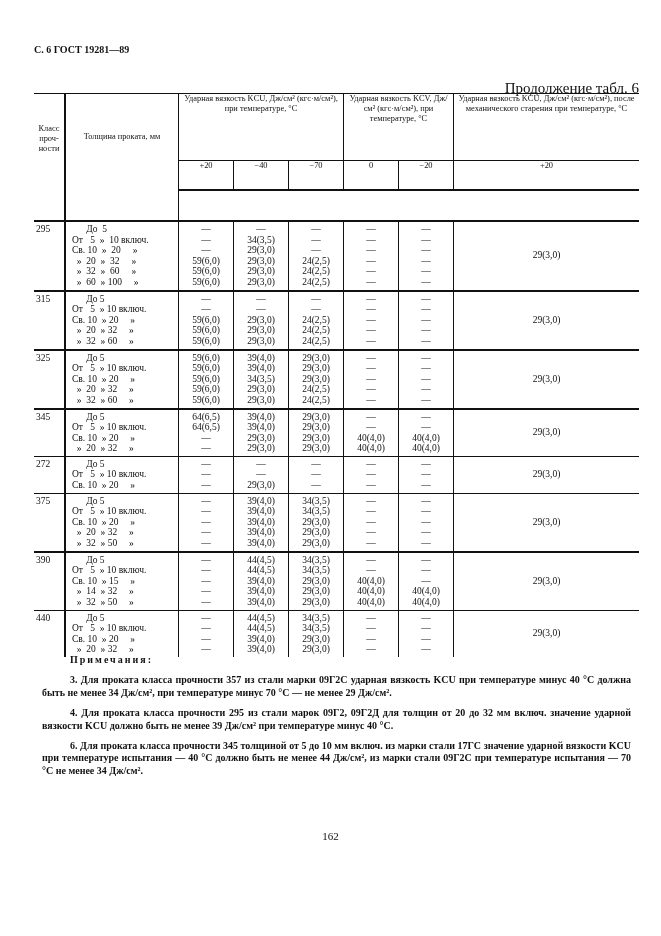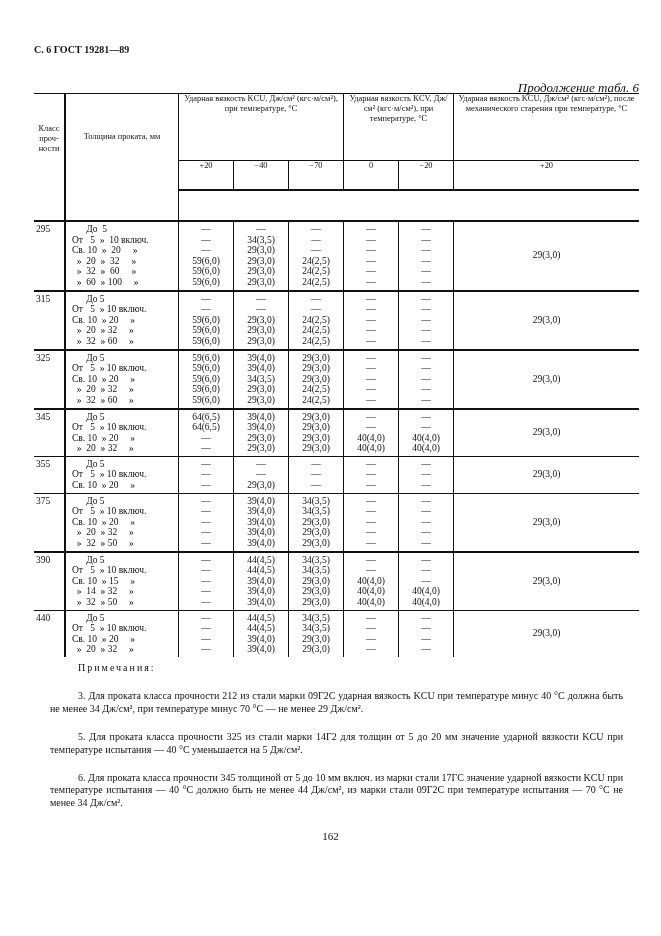--- a/index.html
+++ b/index.html
@@ -1,19 +1,19 @@
 <!DOCTYPE html>
 <html><head>
 <meta charset="utf-8">
 <style>
   html, body { margin: 0; padding: 0; background: #ffffff; }
   body { width: 661px; height: 936px; position: relative; overflow: hidden;
          font-family: "Liberation Serif", "DejaVu Serif", serif; color: #111; }
   .header { position: absolute; left: 34px; top: 44px; font-weight: bold; font-size: 10px; }
-  .continuation { position: absolute; right: 22px; top: 80px; font-style: italic; font-size: 13px; }
+  .continuation { position: absolute; right: 22px; top: 80px; font-size: 15px; }
   table.main { position: absolute; left: 34px; top: 93px; width: 605px; border-collapse: collapse;
                font-size: 9.5px; line-height: 10.6px; }
   table.main td, table.main th { padding: 0; vertical-align: top; font-weight: normal; }
   .hdr th { text-align: center; vertical-align: middle; font-size: 8.4px; line-height: 10px; }
   .h-top { border-top: 1.5px solid #111; }
   .h-klass { width: 30px; border-right: 2.5px solid #111; border-bottom: 1.5px solid #111; height: 96px; padding-top: 30px !important; vertical-align: top !important; }
   .h-thick { width: 112px; border-right: 1.5px solid #111; border-bottom: 1.5px solid #111; padding-top: 38px !important; vertical-align: top !important; }
   .h-grp { border-right: 1.5px solid #111; border-bottom: 1px solid #111; height: 52px; margin-left: 18px; }
   .h-grp-last { border-bottom: 1px solid #111; }
   .h-temp { height: 22px; border-right: 1px solid #111; border-bottom: 2.5px solid #111; font-size: 8.4px; }
@@ -23,21 +23,21 @@
   tr.grp-first td { border-top: 2.5px solid #111; }
   tr.grp-first.thin td { border-top: 1px solid #111; }
   td.klass { border-right: 2.5px solid #111; padding-left: 2px !important; padding-top: 2px !important; margin-top: 34px; }
   td.thick { border-right: 1.5px solid #111; padding-left: 6px !important; white-space: pre; }
   td.val { text-align: center; border-right: 1px solid #111; }
   td.val.gsep { border-right: 1.5px solid #111; }
   td.aged { text-align: center; vertical-align: middle !important; }
   tr.grp-last td { padding-bottom: 2px !important; }
   tr.grp-first td.val, tr.grp-first td.thick { padding-top: 2px !important; }
   .notes { position: absolute; left: 34px; top: 646px; width: 605px; font-size: 10px; line-height: 12.4px; text-align: justify; }
-  .notes p { margin: 16px; text-indent: 28px; }
+  .notes p { margin: 8px; text-indent: 28px; font-weight: bold; }
   .notes .ntitle { letter-spacing: 2px; }
   .page-num { position: absolute; left: 0; width: 661px; top: 830px; text-align: center; font-size: 11px; }
 </style>
 </head>
 <body>
 
 <div class="header">С. 6 ГОСТ 19281—89</div>
 <div class="continuation">Продолжение табл. 6</div>
 
 <table class="main">
@@ -224,21 +224,21 @@
       </tr>
       <tr class=" grp-last">
         <td class="thick">  »  20  » 32     »</td>
         <td class="val">—</td>
         <td class="val">29(3,0)</td>
         <td class="val gsep">29(3,0)</td>
         <td class="val">40(4,0)</td>
         <td class="val gsep">40(4,0)</td>
       </tr>
       <tr class="grp-first thin">
-        <td class="klass" rowspan="3">355</td>
+        <td class="klass" rowspan="3">272</td>
         <td class="thick">      До 5</td>
         <td class="val">—</td>
         <td class="val">—</td>
         <td class="val gsep">—</td>
         <td class="val">—</td>
         <td class="val gsep">—</td>
         <td class="aged" rowspan="3">29(3,0)</td>
       </tr>
       <tr>
         <td class="thick">От   5  » 10 включ.</td>
@@ -372,18 +372,18 @@
         <td class="val">39(4,0)</td>
         <td class="val gsep">29(3,0)</td>
         <td class="val">—</td>
         <td class="val gsep">—</td>
       </tr>
     </tbody>
 </table>
 
 <div class="notes">
   <p class="ntitle">Примечания:</p>
-  <p>3. Для проката класса прочности 212 из стали марки 09Г2С ударная вязкость KCU при температуре минус 40 °C должна быть не менее 34 Дж/см², при температуре минус 70 °C — не менее 29 Дж/см².</p>
-  <p>5. Для проката класса прочности 325 из стали марки 14Г2 для толщин от 5 до 20 мм значение ударной вязкости KCU при температуре испытания — 40 °C уменьшается на 5 Дж/см².</p>
+  <p>3. Для проката класса прочности 357 из стали марки 09Г2С ударная вязкость KCU при температуре минус 40 °C должна быть не менее 34 Дж/см², при температуре минус 70 °C — не менее 29 Дж/см².</p>
+  <p>4. Для проката класса прочности 295 из стали марок 09Г2, 09Г2Д для толщин от 20 до 32 мм включ. значение ударной вязкости KCU должно быть не менее 39 Дж/см² при температуре минус 40 °C.</p>
   <p>6. Для проката класса прочности 345 толщиной от 5 до 10 мм включ. из марки стали 17ГС значение ударной вязкости KCU при температуре испытания — 40 °C должно быть не менее 44 Дж/см², из марки стали 09Г2С при температуре испытания — 70 °C не менее 34 Дж/см².</p>
 </div>
 
 <div class="page-num">162</div>
 
 </body></html>

